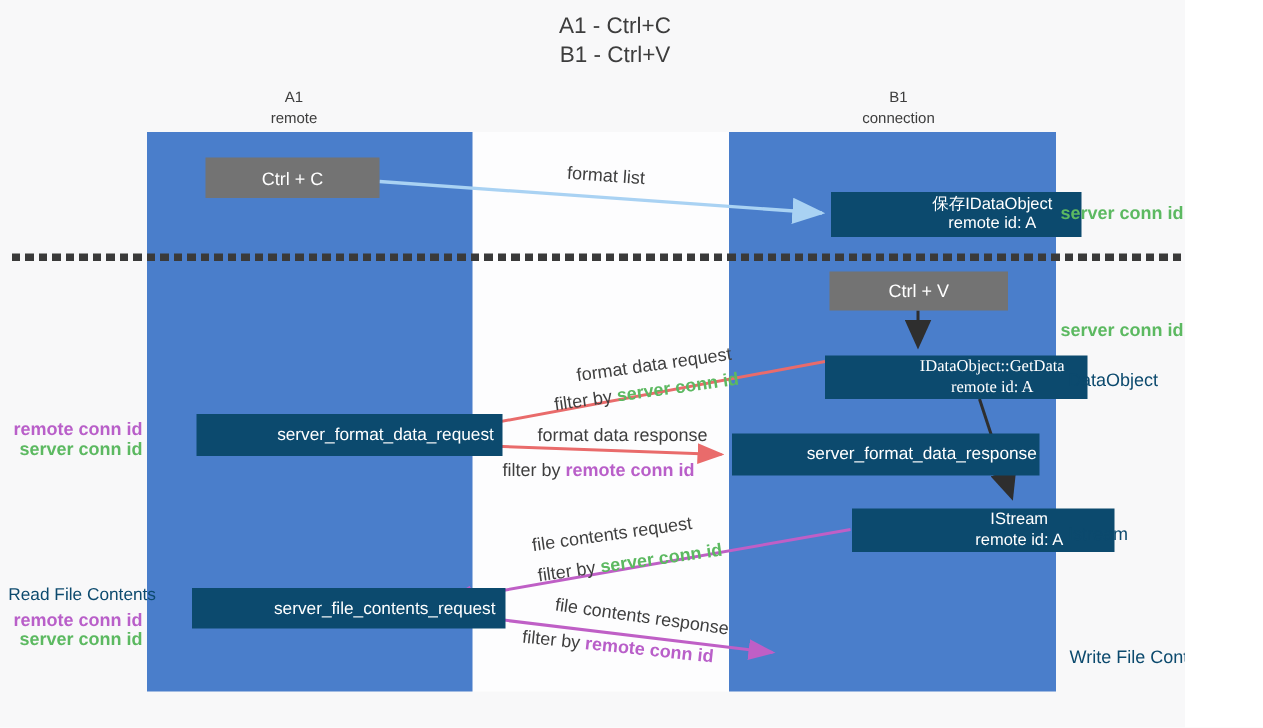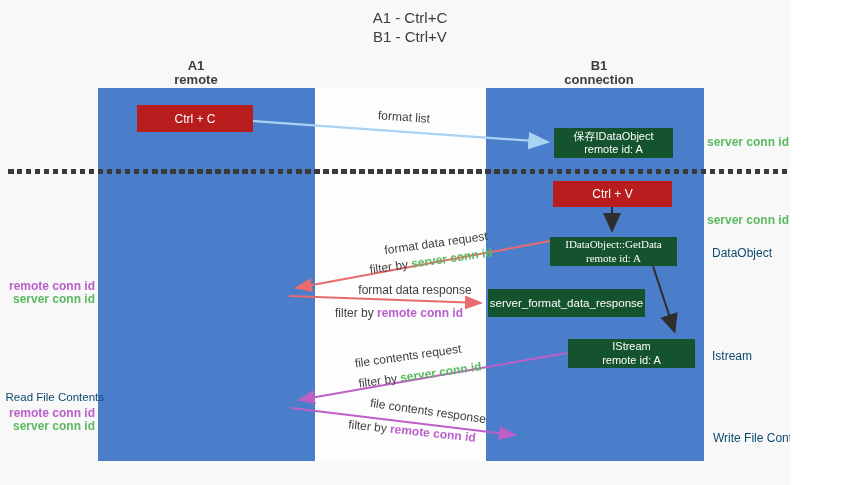--- a/index.html
+++ b/index.html
@@ -12,33 +12,33 @@
   
   .title{position:absolute;left:300px;top:8px;width:220px;text-align:center;
     font-size:15px;line-height:19px;color:#3d3d3d;}
   .title div{white-space:nowrap;}
   
   .gap-strip{position:absolute;left:315px;top:88px;width:171px;height:373px;background:#fdfdfe;}
   .lane{position:absolute;top:88px;height:373px;background:#4a7ecb;}
   .lane-a{left:98px;width:217px;}
   .lane-b{left:486px;width:218px;}
   .lane-header{position:absolute;top:59px;width:120px;text-align:center;
-    font-size:13px;line-height:14px;color:#3d3d3d;font-weight:bold;}
+    font-size:10px;line-height:14px;color:#3d3d3d;}
   .lane-header-a{left:136px;}
   .lane-header-b{left:539px;}
   
   .dashed-line{position:absolute;left:8px;top:169px;width:822px;height:5px;
     background:repeating-linear-gradient(90deg,#3a3a3a 0 5.5px,transparent 5.5px 9px);}
   
   .arrows{position:absolute;left:0;top:0;pointer-events:none;}
   
   .node{position:absolute;display:flex;flex-direction:column;align-items:center;
     justify-content:center;color:#fff;text-align:center;white-space:nowrap;}
-  .node.green{background:#b91c1c;font-size:12px;}
-  .node.orange{background:#14532d;}
+  .node.green{background:#737373;font-size:12px;}
+  .node.orange{background:#0c4a6e;padding-left:48px;}
   .two-line{font-size:11px;line-height:13.5px;}
   .one-line{font-size:11.5px;}
   .n-ctrl-c{left:137px;top:105px;width:116px;height:27px;}
   .n-save{left:554px;top:128px;width:119px;height:30px;}
   .n-ctrl-v{left:553px;top:181px;width:119px;height:26px;}
   .n-getdata{left:550px;top:237px;width:127px;height:29px;font-family:Liberation Serif, serif;}
   .n-fmt-req{left:131px;top:276px;width:156px;height:28px;}
   .n-fmt-resp{left:488px;top:289px;width:157px;height:28px;}
   .n-istream{left:568px;top:339px;width:127px;height:29px;}
   .n-file-req{left:128px;top:392px;width:161px;height:27px;}
@@ -130,26 +130,32 @@
     <span>保存IDataObject</span>
     <span>remote id: A</span>
   </div>
   <div class="node green n-ctrl-v">
     <span>Ctrl + V</span>
   </div>
   <div class="node orange two-line n-getdata">
     <span>IDataObject::GetData</span>
     <span>remote id: A</span>
   </div>
+  <div class="node orange one-line n-fmt-req">
+    <span>server_format_data_request</span>
+  </div>
   <div class="node orange one-line n-fmt-resp">
     <span>server_format_data_response</span>
   </div>
   <div class="node orange two-line n-istream">
     <span>IStream</span>
     <span>remote id: A</span>
+  </div>
+  <div class="node orange one-line n-file-req">
+    <span>server_file_contents_request</span>
   </div>
 
   <div class="flow-label fl-format-list">format list</div>
 
   <div class="flow-label fl-fdr">format data request</div>
   <div class="flow-label fl-fdr-filter">
     <span>filter by</span>
     <span class="key-green">server conn id</span>
   </div>
 

